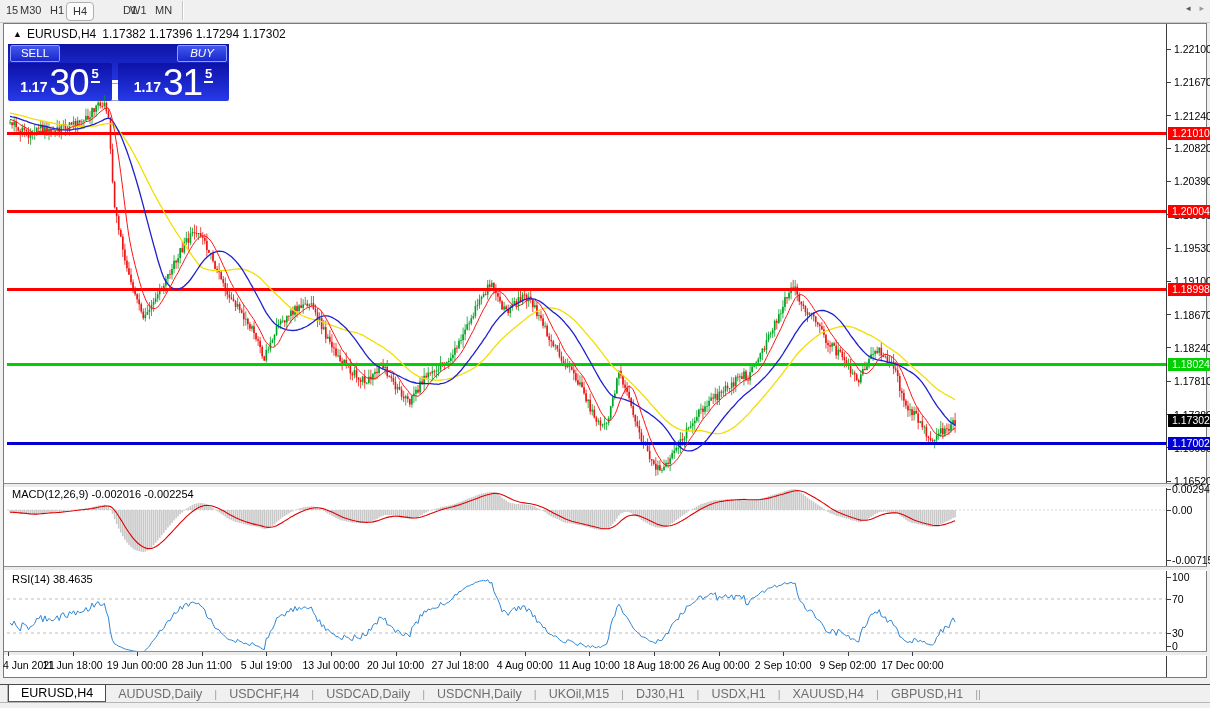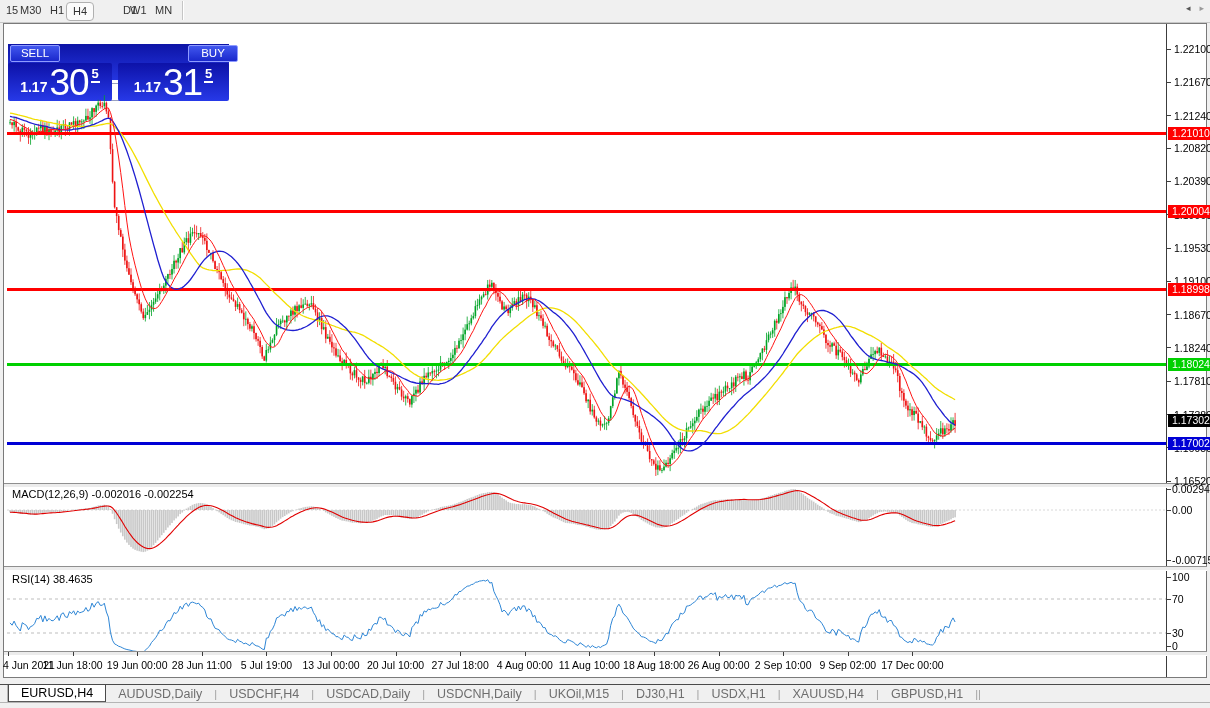--- a/index.html
+++ b/index.html
@@ -22,21 +22,21 @@
   #chart-title{position:absolute;left:13px;top:27px;font-size:12px;color:#0a0a0a;white-space:nowrap;}
   #chart-title .arrow{font-size:9px;margin-right:5px;position:relative;top:-1px;}
   #chart-title .num{margin-left:6px;}
 
   
   #trade-panel{position:absolute;left:8px;top:44px;width:221px;height:57px;}
   #tp-toprow{position:absolute;left:0;top:0;width:221px;height:36px;background:linear-gradient(180deg,#0d14a6,#2435e0);}
   .tp-btn{position:absolute;top:1px;height:15px;line-height:15px;text-align:center;color:#fff;font-size:11.5px;
           background:linear-gradient(180deg,#4157ee,#1a28cc);border:1px solid #8e9bff;border-radius:2px;cursor:pointer;}
   #sell-btn{left:2px;width:48px;}
-  #buy-btn{left:180px;width:48px;}
+  #buy-btn{left:169px;width:48px;font-style:italic;}
   #vol-box{position:absolute;left:55px;top:0;width:111px;height:18px;background:#fff;border:1px solid #98a0c0;box-sizing:border-box;display:flex;margin-top:39px;}
   .spin-btn{width:17px;height:100%;background:linear-gradient(180deg,#f4f4f4,#d6d6d6);border:1px solid #b8b8b8;box-sizing:border-box;
             font-size:6px;color:#445;display:flex;align-items:center;justify-content:center;cursor:pointer;}
   #vol-value{flex:1;font-size:13px;color:#000;text-align:right;line-height:16px;padding-right:5px;}
   .price-box{position:absolute;top:19px;height:38px;background:linear-gradient(180deg,#0d12a8,#2739e8);border-radius:2px;
              color:#fff;display:flex;align-items:flex-end;justify-content:center;padding-bottom:3px;box-sizing:border-box;}
   #sell-box{left:0;width:104px;}
   #buy-box{left:110px;width:111px;}
   .pb-small{font-size:14px;font-weight:bold;margin-right:2px;margin-bottom:3px;}
   .pb-big{font-size:37px;line-height:30px;font-weight:400;letter-spacing:-1px;}
@@ -77,20 +77,23 @@
       <div class="tf-btn active" style="left: 66px;">H4</div>
       <div class="tf-btn" style="left: 117px;">D1</div>
       <div class="tf-btn" style="left: 124px;">W1</div>
       <div class="tf-btn" style="left: 149px;">MN</div>
       <div class="tb-sep" style="left: 182px;"></div>
     </div>
 
   <div id="chart-window"></div>
   <div id="axis-vline"></div>
 
+  <div id="chart-title">
+    <span class="arrow">▲</span><span>EURUSD,H4</span><span class="num">1.17382 1.17396 1.17294 1.17302</span>
+  </div>
 
   <div id="trade-panel">
     <div id="tp-toprow">
       <div id="sell-btn" class="tp-btn">SELL</div>
       <div id="vol-box">
         <div class="spin-btn">▼</div>
         <div id="vol-value">3.00</div>
         <div class="spin-btn">▲</div>
       </div>
       <div id="buy-btn" class="tp-btn">BUY</div>

